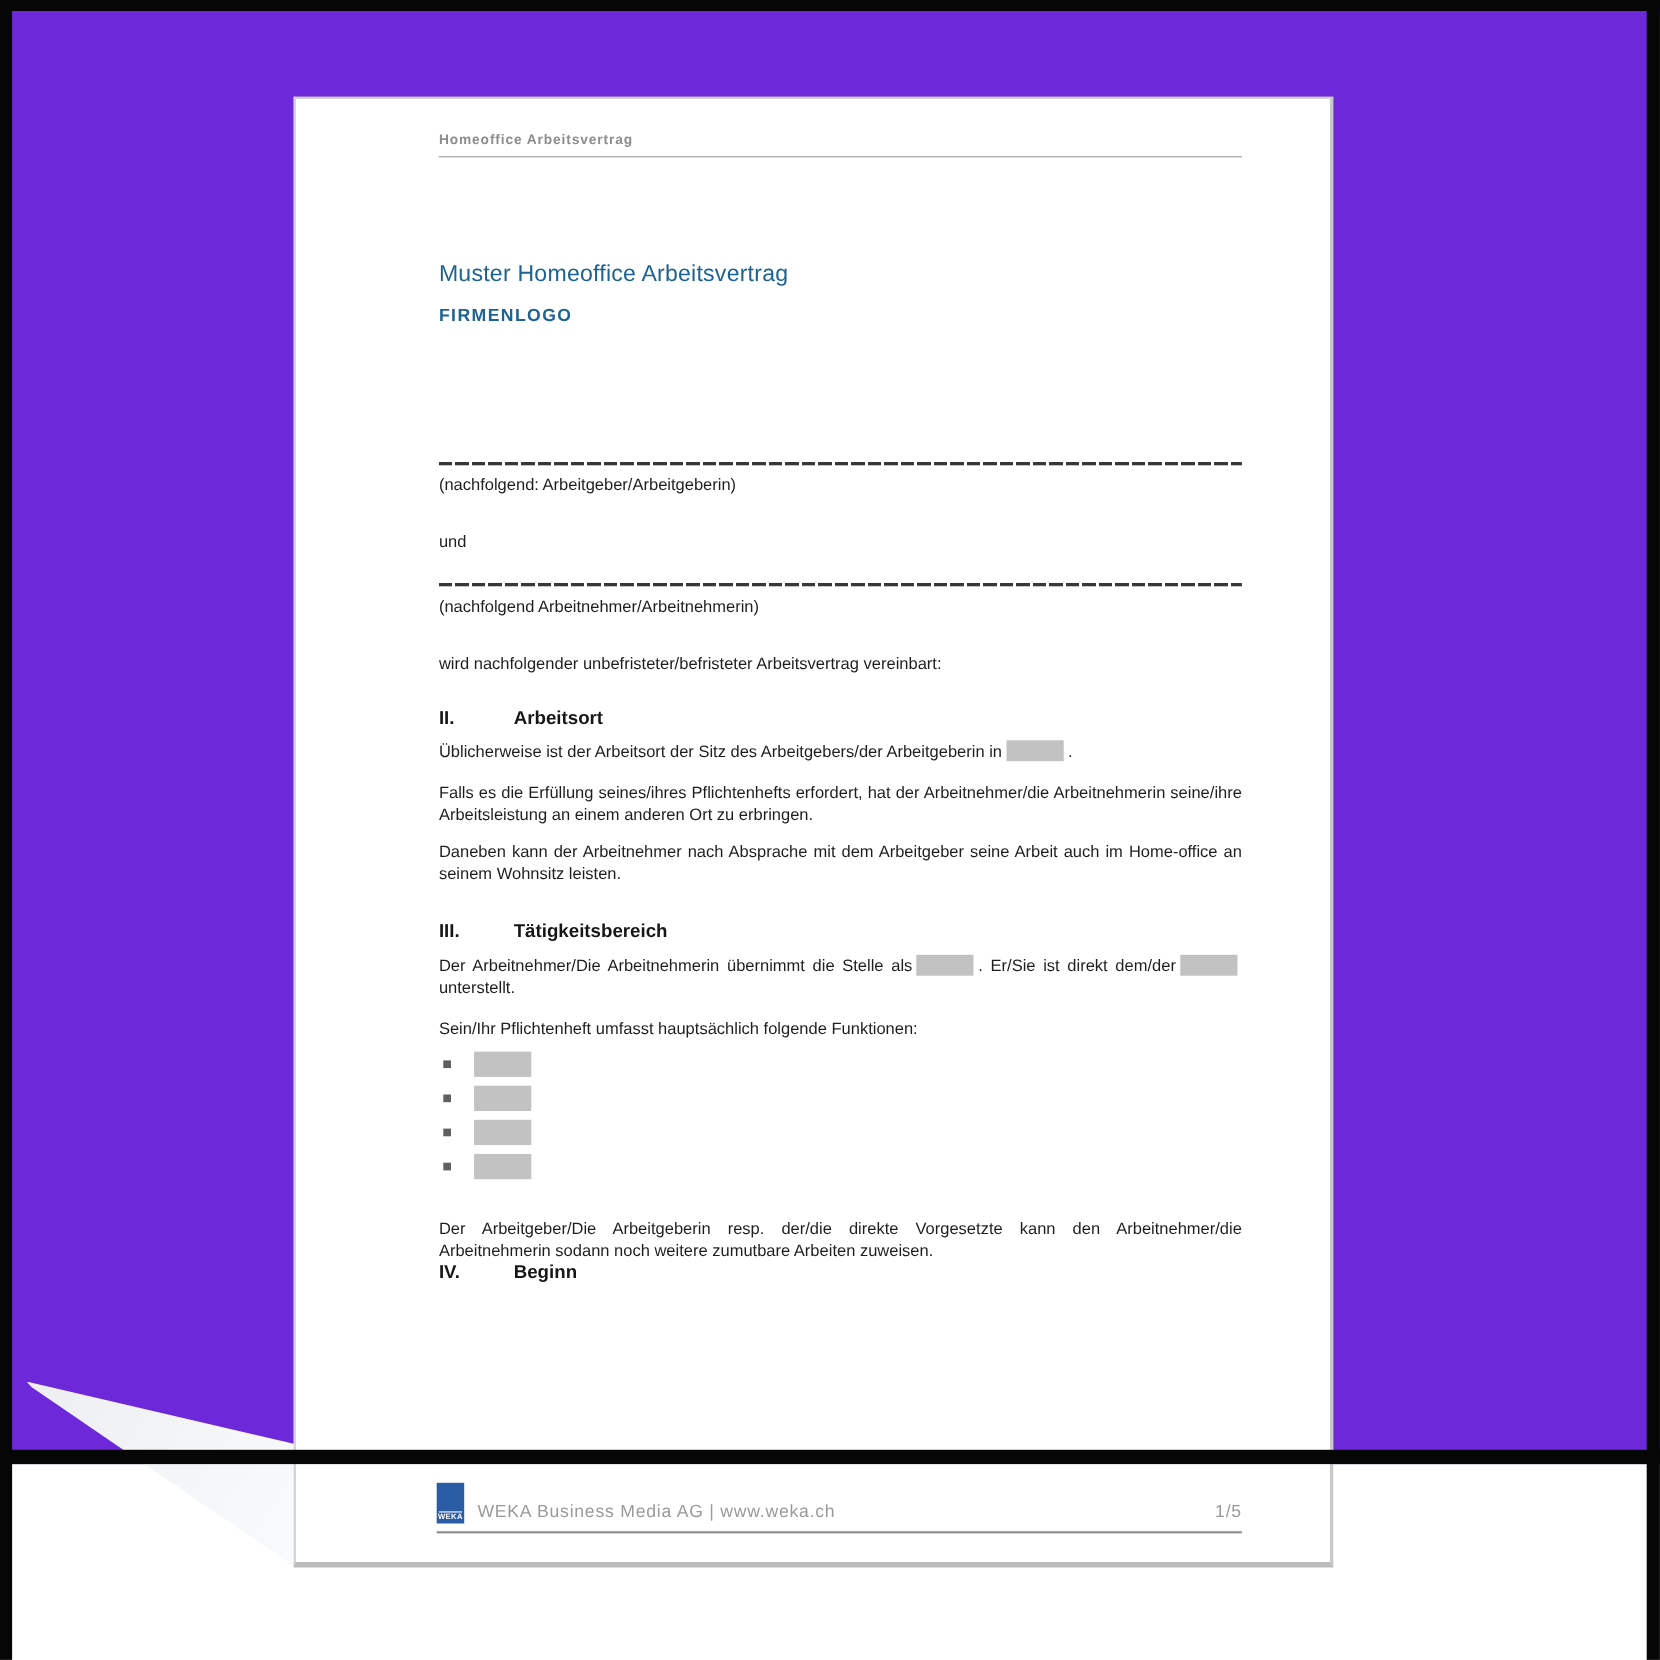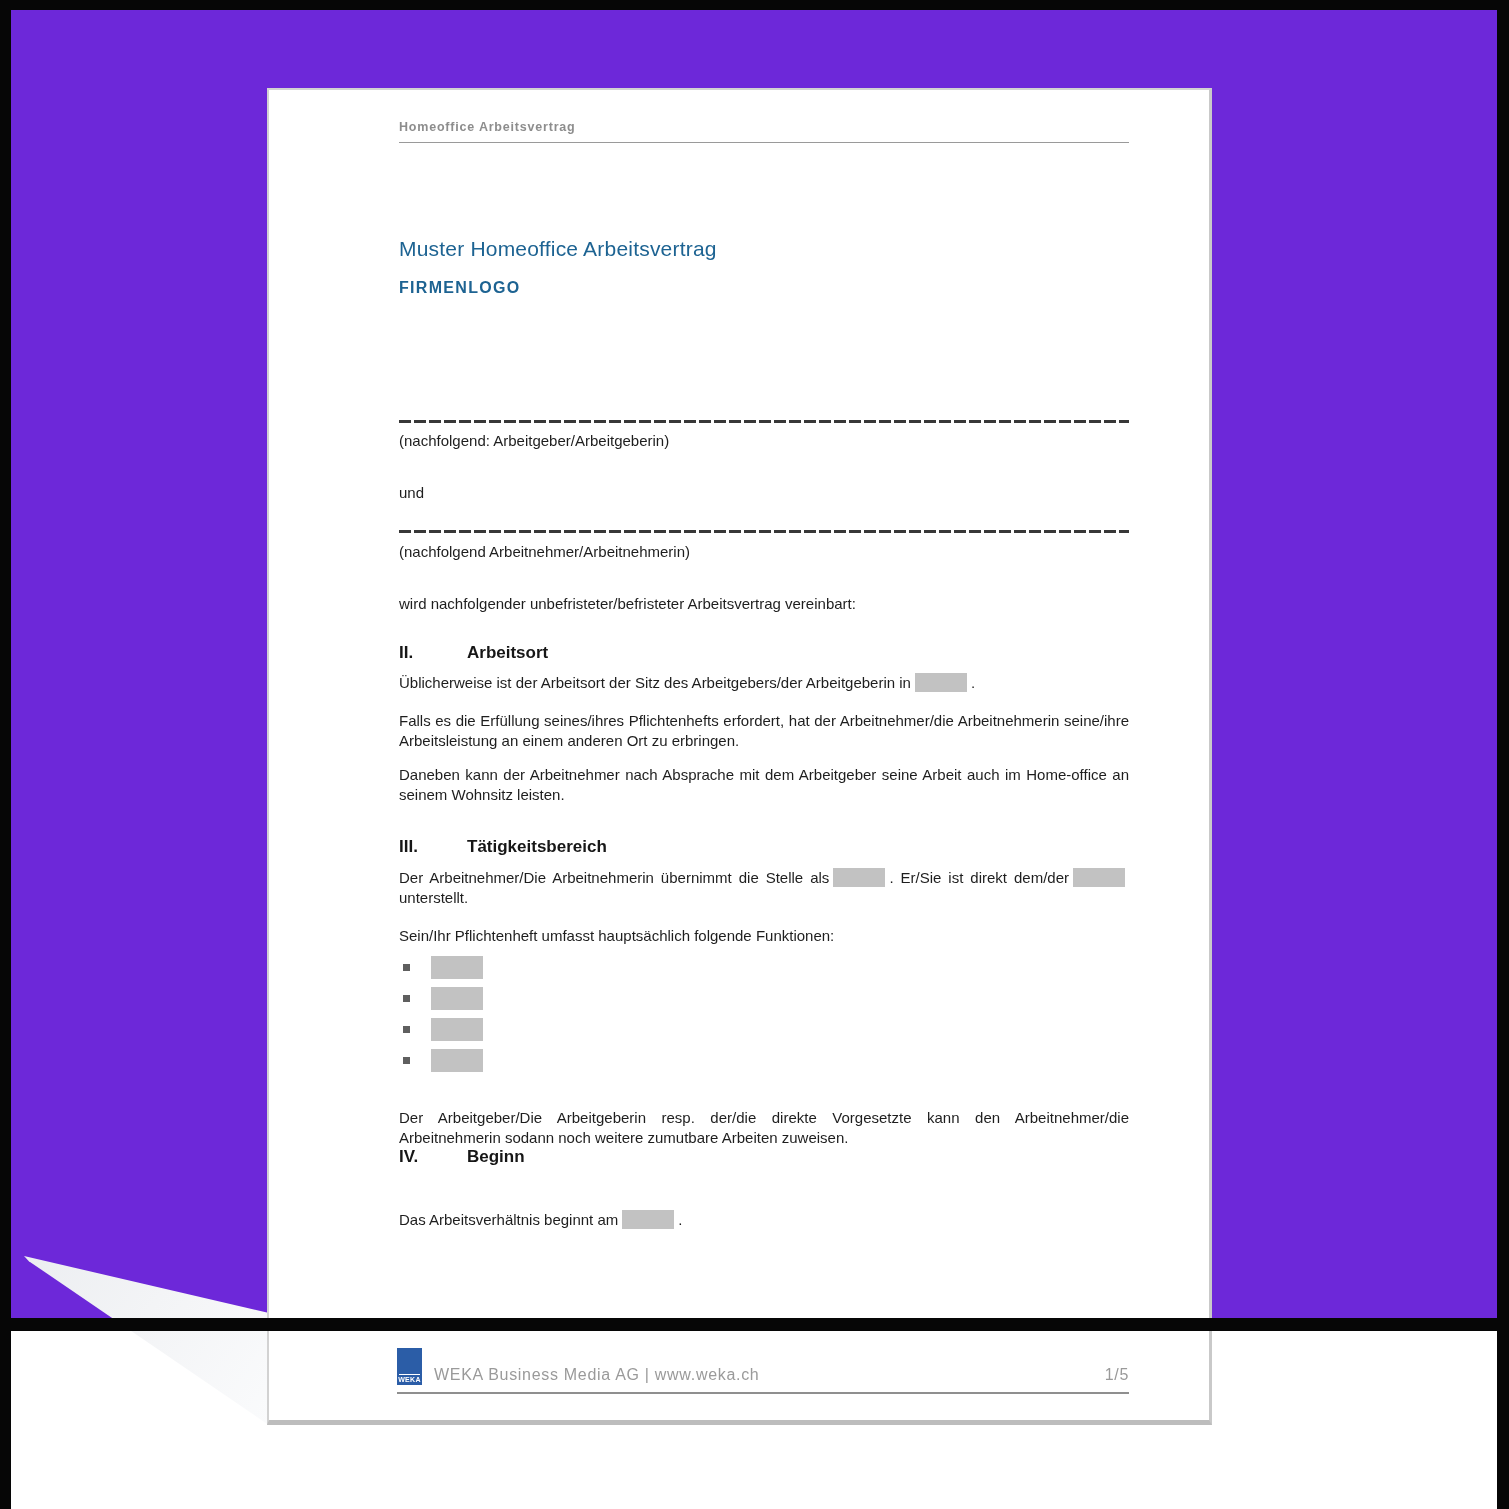--- a/index.html
+++ b/index.html
@@ -152,23 +152,20 @@
           <span class="bullet-square"></span>
           <span class="bullet-redact"></span>
         </div>
       </div>
 
     <p class="abs para just" style="top:1018px">Der Arbeitgeber/Die Arbeitgeberin resp. der/die direkte Vorgesetzte kann den Arbeitnehmer/die Arbeitnehmerin sodann noch weitere zumutbare Arbeiten zuweisen.</p>
 
     <div class="abs sec-head" style="top:1057px">
       <span class="sec-num">IV.</span><span>Beginn</span>
     </div>
-    <p class="abs para" style="top:1120px">
-      <span>Das Arbeitsverhältnis beginnt am</span><span class="redact"></span><span>.</span>
-    </p>
 
     <div class="weka-logo">
       <div class="rule"></div>
       <div class="txt">WEKA</div>
     </div>
     <div class="abs footer-line">
       <span class="footer-pub">WEKA Business Media AG | www.weka.ch</span>
       <span class="footer-page">1/5</span>
     </div>
     <div class="footer-rule"></div>

